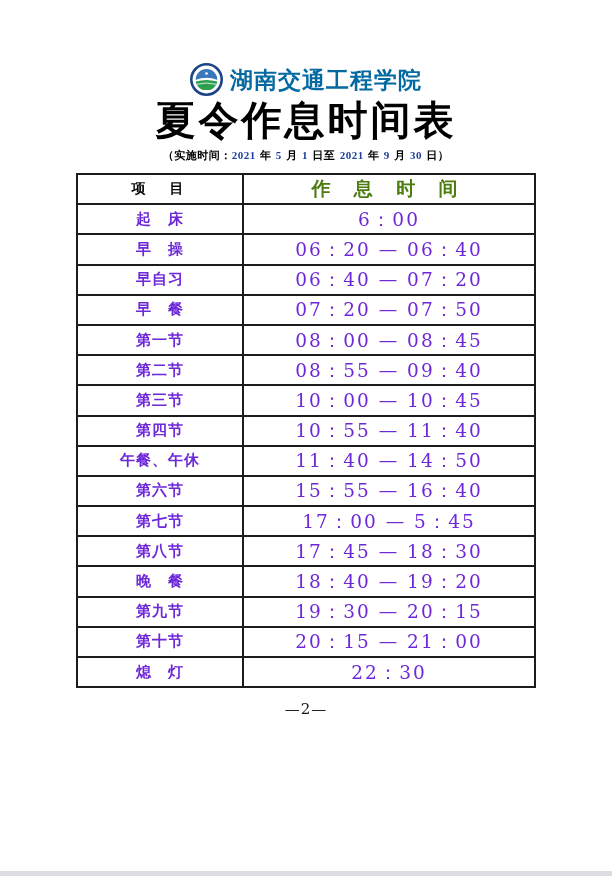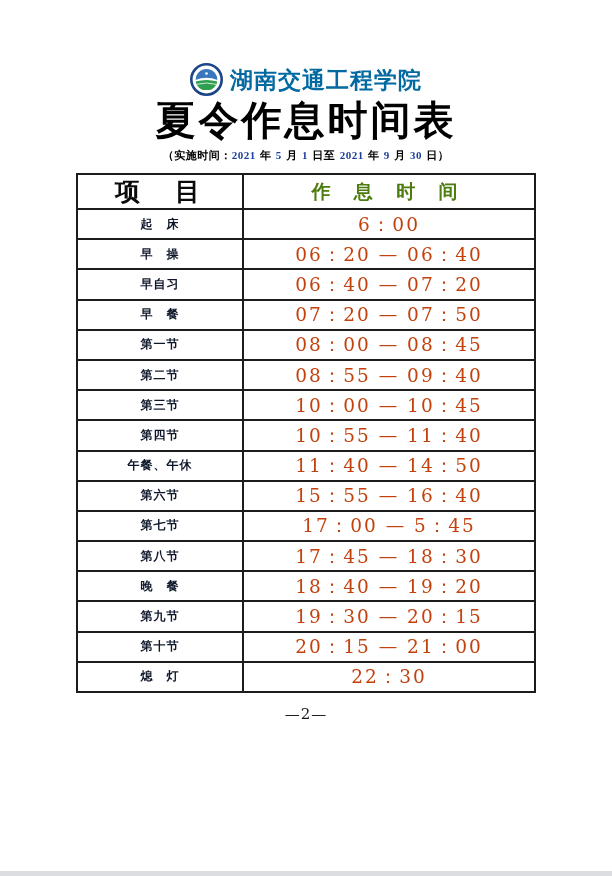--- a/index.html
+++ b/index.html
@@ -72,42 +72,42 @@
     border: 2px solid #1c1c1c;
     height: 28.2px;
     text-align: center;
     vertical-align: middle;
     padding: 0;
     overflow: hidden;
   }
   col.c-item { width: 166px; }
   col.c-time { width: 292px; }
   th.h-item {
-    font-size: 25px;
+    font-size: 14px;
     font-weight: bold;
     letter-spacing: 5px;
     color: #0a0a0a;
   }
   th.h-time {
     font-size: 19px;
     font-weight: bold;
     letter-spacing: 9px;
     color: #4d7c0f;
   }
   td.label {
-    font-size: 12px;
-    font-weight: bold;
-    color: #0f172a;
+    font-size: 15px;
+    font-weight: bold;
+    color: #6d28d9;
     letter-spacing: 1px;
   }
   td.time {
     font-family: "DejaVu Serif", serif;
     font-size: 18.5px;
     letter-spacing: 2px;
-    color: #c2410c;
+    color: #6d28d9;
     white-space: nowrap;
   }
   
   .page-num {
     text-align: center;
     margin-top: 12px;
     font-family: "DejaVu Serif", serif;
     font-size: 15px;
     color: #16161e;
     letter-spacing: 1px;

